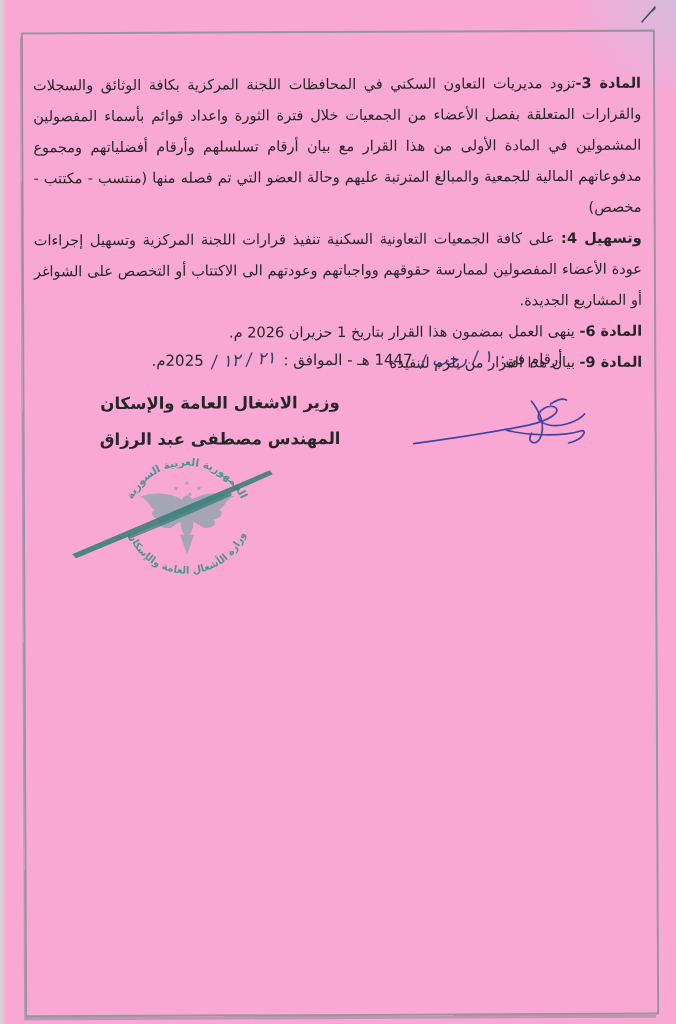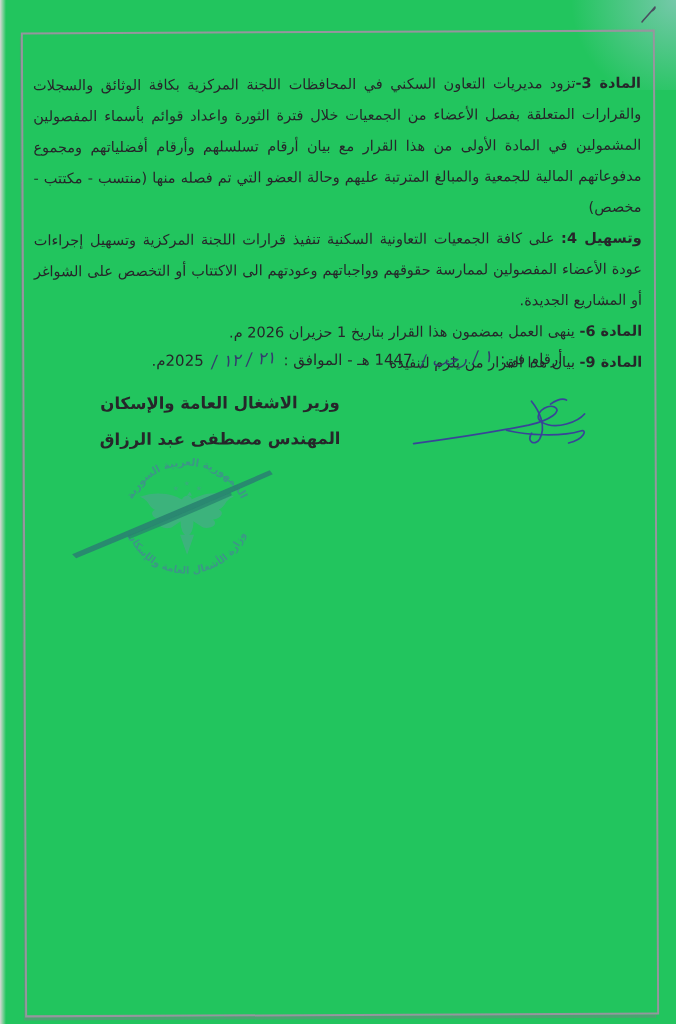--- a/index.html
+++ b/index.html
@@ -1,16 +1,16 @@
 <!DOCTYPE html>
 <html lang="ar"><head>
 <meta charset="utf-8">
 <style>
   html,body{margin:0;padding:0;background:#fbfbf9;}
-  .scan{position:relative;width:676px;height:1024px;background:#22c55e;overflow:hidden;
+  .scan{position:relative;width:676px;height:1024px;background:#f9a8d4;overflow:hidden;
         font-family:"DejaVu Sans",sans-serif;color:#26262a;}
   .edge-left{position:absolute;left:0;top:0;width:6px;height:100%;
         background:linear-gradient(to right,#d9d9d6,rgba(255,255,255,0));}
   .tint-top-right{position:absolute;right:0;top:0;width:120px;height:90px;
         background:radial-gradient(circle at 100% 0%,rgba(185,203,231,.55),rgba(255,255,255,0) 70%);}
   .page-frame{position:absolute;left:23px;top:31px;width:630px;height:981px;
         border:2.5px solid #96969e;transform:rotate(-0.25deg);transform-origin:50% 50%;
         box-shadow:-2px 4px 0 -1px rgba(125,125,138,.45);background:transparent;}
   .body-text{position:absolute;top:36px;left:10px;right:12px;direction:rtl;
         text-align:justify;text-align-last:right;font-size:14.5px;line-height:31px;}

